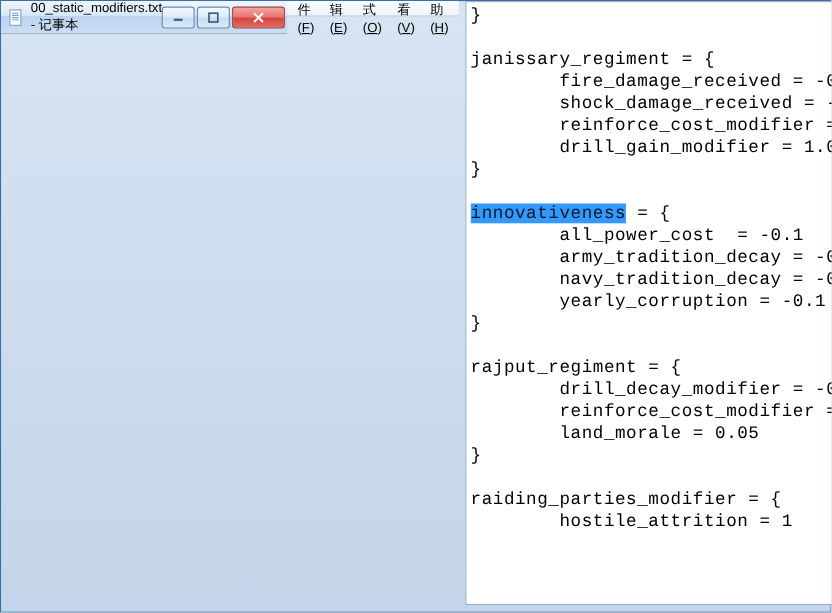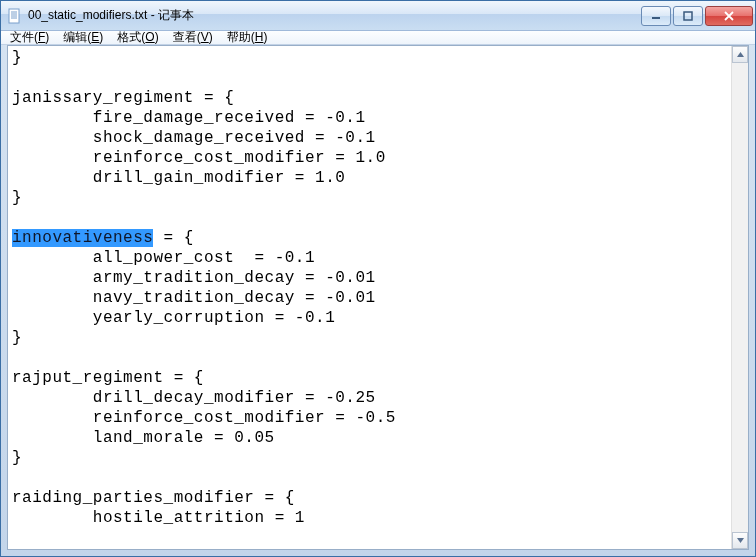--- a/index.html
+++ b/index.html
@@ -2,21 +2,21 @@
 <html><head>
 <meta charset="utf-8">
 <style>
 * { margin: 0; padding: 0; box-sizing: border-box; }
 html, body { width: 756px; height: 557px; font-family: "Microsoft YaHei", "SimSun", Tahoma, sans-serif; overflow: hidden; }
 
 .window {
   width: 756px; height: 557px;
   background: linear-gradient(to bottom, #d7e4f2 0%, #c3d5ea 100%);
   border: 1px solid #3a6ea5;
-  display: flex; flex-direction: column;
+  display: flex; flex-direction: row;
 }
 
 .titlebar {
   height: 30px;
   background: linear-gradient(to bottom, #f0f6fc 0%, #d9e7f7 45%, #bcd3ee 46%, #cadef2 100%);
   border-bottom: 1px solid #9fb9d9;
   display: flex; align-items: center; padding: 0 2px 0 6px;
   font-size: 12px; color: #000;
 }
 .titlebar .icon { width: 16px; height: 16px; margin-right: 5px; display:flex; align-items:center; justify-content:center; }

